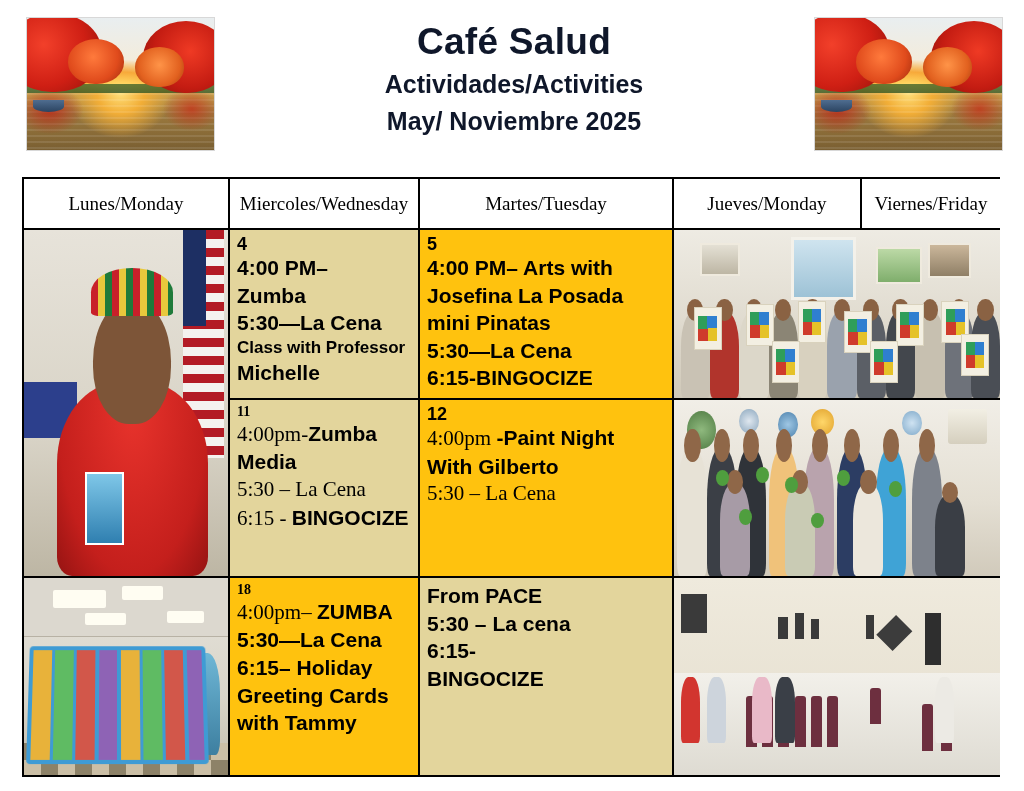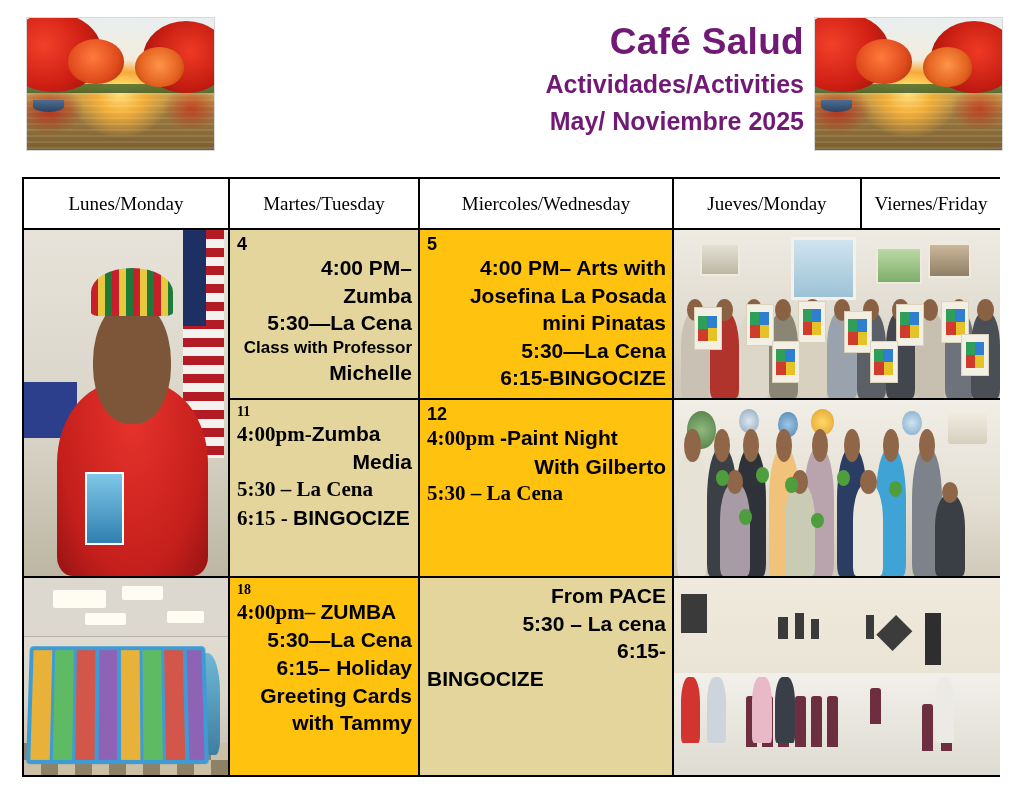--- a/index.html
+++ b/index.html
@@ -73,22 +73,22 @@
   .boat {
     position: absolute; left: 3%; top: 62%; width: 17%; height: 9%;
     background: linear-gradient(#4f6d90, #2b4461);
     border-radius: 0 0 60% 60%;
   }
 
   .title-block {
     position: absolute;
     left: 224px; width: 580px;
     top: 22px;
-    text-align: right;
-    color: #701a75;
+    text-align: center;
+    color: #0f172a;
   }
   .title-main {
     font-size: 37px;
     font-weight: bold;
     letter-spacing: .3px;
     line-height: 1.1;
   }
   .title-sub {
     font-size: 25px;
     font-weight: bold;
@@ -144,22 +144,22 @@
     font-weight: bold;
     line-height: 1.05;
     margin-bottom: 1px;
   }
   .daynum.sans { font-family: "Liberation Sans", sans-serif; font-size: 18px; }
   .line {
     font-size: 19px;
     line-height: 1.22;
     margin-bottom: 2px;
   }
-  .s-serif  { font-family: "Liberation Serif", serif; font-weight: bold; }
-  .s-sansb  { font-family: "Liberation Sans", sans-serif; font-weight: bold; text-align: right; }
+  .s-serif  { font-family: "Liberation Serif", serif; font-weight: normal; }
+  .s-sansb  { font-family: "Liberation Sans", sans-serif; font-weight: bold; }
   .s-sansbi { font-family: "Liberation Sans", sans-serif; font-weight: bold; }
   .sz-sm { font-size: 17px; }
   .sz-lg { font-size: 21px; }
 
   
   .photo { position: absolute; inset: 0; overflow: hidden; }
   .photo .rm {
     position: absolute; inset: 0;
     background: linear-gradient(#e9e6dd 0%, #ded9cc 55%, #c9c2b2 100%);
   }
@@ -348,22 +348,22 @@
       <div class="tree t4"></div>
       <div class="water"></div>
       <div class="boat"></div>
     </div>
   </div>
 </div>
 
 <div class="cal">
 
   <div class="cell dayhead">Lunes/Monday</div>
+  <div class="cell dayhead">Miercoles/Wednesday</div>
   <div class="cell dayhead">Martes/Tuesday</div>
-  <div class="cell dayhead">Miercoles/Wednesday</div>
   <div class="cell dayhead">Jueves/Monday</div>
   <div class="cell dayhead last-col">Viernes/Friday</div>
 
   <div class="cell bg-white" style="grid-row: 2 / span 2; grid-column: 1;">
     <div class="photo p-man">
       <div class="rm"></div>
       <div class="flag"></div>
       <div class="table"></div>
       <div class="body"></div>
       <div class="face"></div>

